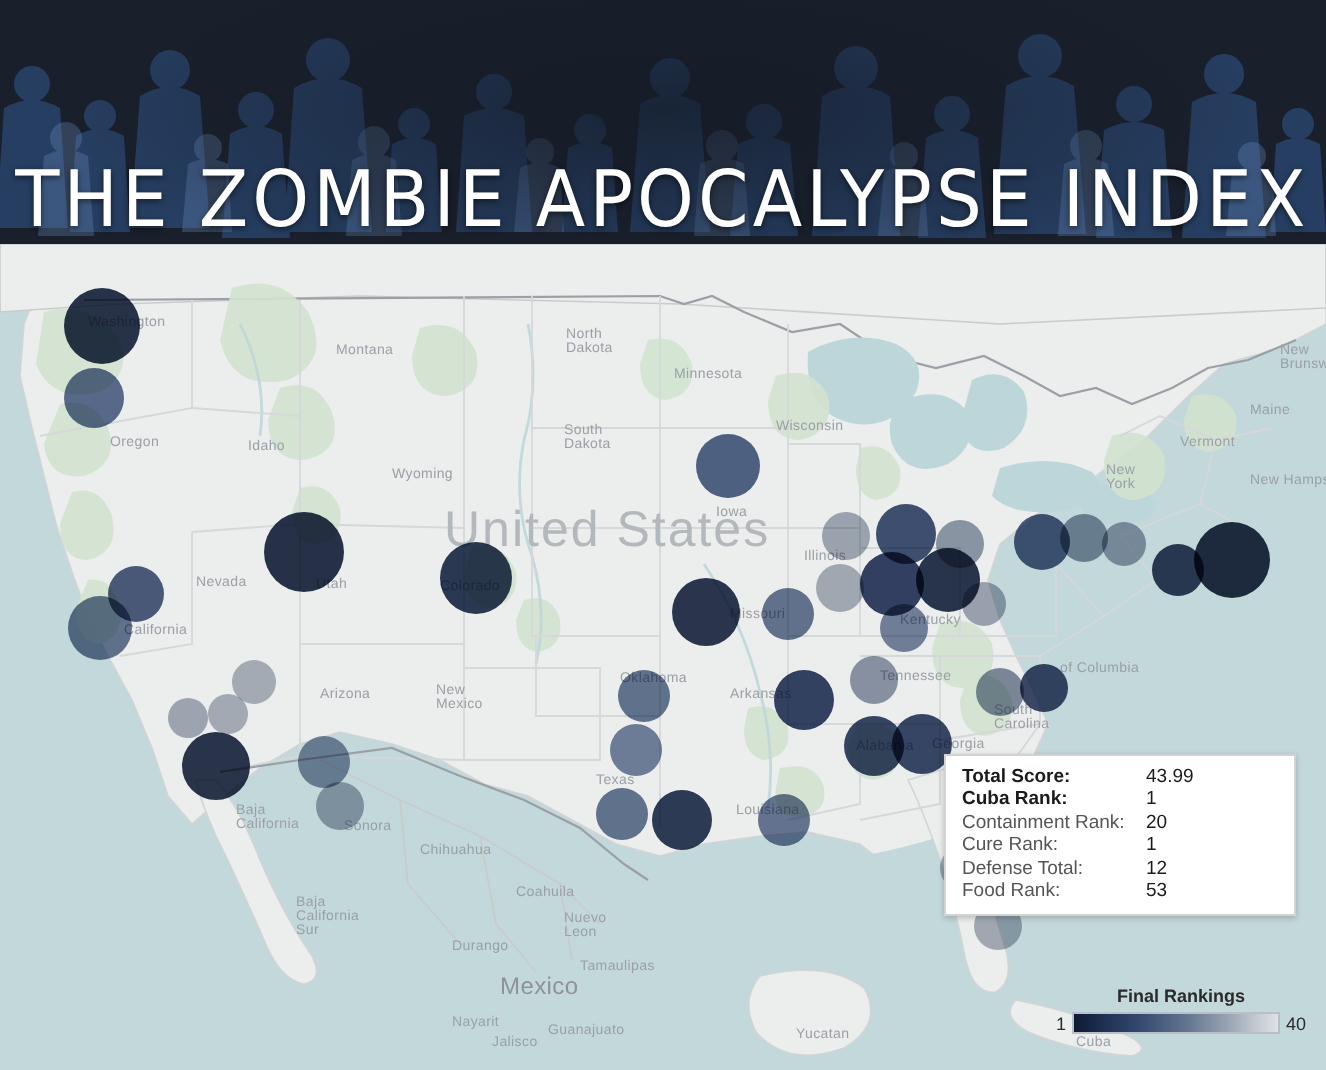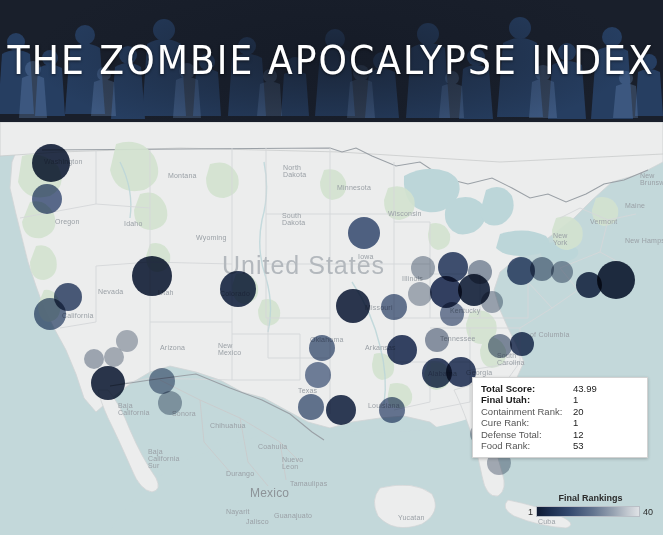--- a/index.html
+++ b/index.html
@@ -18,21 +18,21 @@
   .crowd { position:absolute; left:0; top:0; width:663px; height:122px; }
   .header-fade {
     position:absolute; left:0; top:0; width:663px; height:122px;
     background:
       radial-gradient(ellipse 300px 90px at 50% 45%, rgba(20,26,38,.72) 0%, rgba(20,26,38,.30) 60%, rgba(20,26,38,0) 100%);
     pointer-events:none;
   }
   .header-inner {
     position:relative; z-index:5; width:100%; height:100%;
     display:flex; flex-direction:column; align-items:center;
-    justify-content:center; 
+    justify-content:flex-end; 
   }
   .title {
     font-family:"Liberation Sans Narrow","DejaVu Sans Condensed","Liberation Sans",sans-serif;
     font-size:39px; line-height:42px; letter-spacing:2.0px;
     color:#ffffff; font-weight:400; text-transform:uppercase;
     white-space:nowrap;
     text-shadow:0 1px 3px rgba(0,0,0,.55);
     transform:scaleX(1.03); transform-origin:center;
   }
   .subtitle {
@@ -417,21 +417,21 @@
         <div class="marker" style="left: 487px; top: 329px; width: 24px; height: 24px; background: rgb(166, 174, 186); opacity: 0.92;"></div>
       </div>
 
     <div class="tooltip">
       <div id="tt-rows">
           <div class="tt-row bold">
             <span class="k">Total Score:</span>
             <span class="v">43.99</span>
           </div>
           <div class="tt-row bold">
-            <span class="k">Final Utah:</span>
+            <span class="k">Cuba Rank:</span>
             <span class="v">1</span>
           </div>
           <div class="tt-row">
             <span class="k">Containment Rank:</span>
             <span class="v">20</span>
           </div>
           <div class="tt-row">
             <span class="k">Cure Rank:</span>
             <span class="v">1</span>
           </div>

